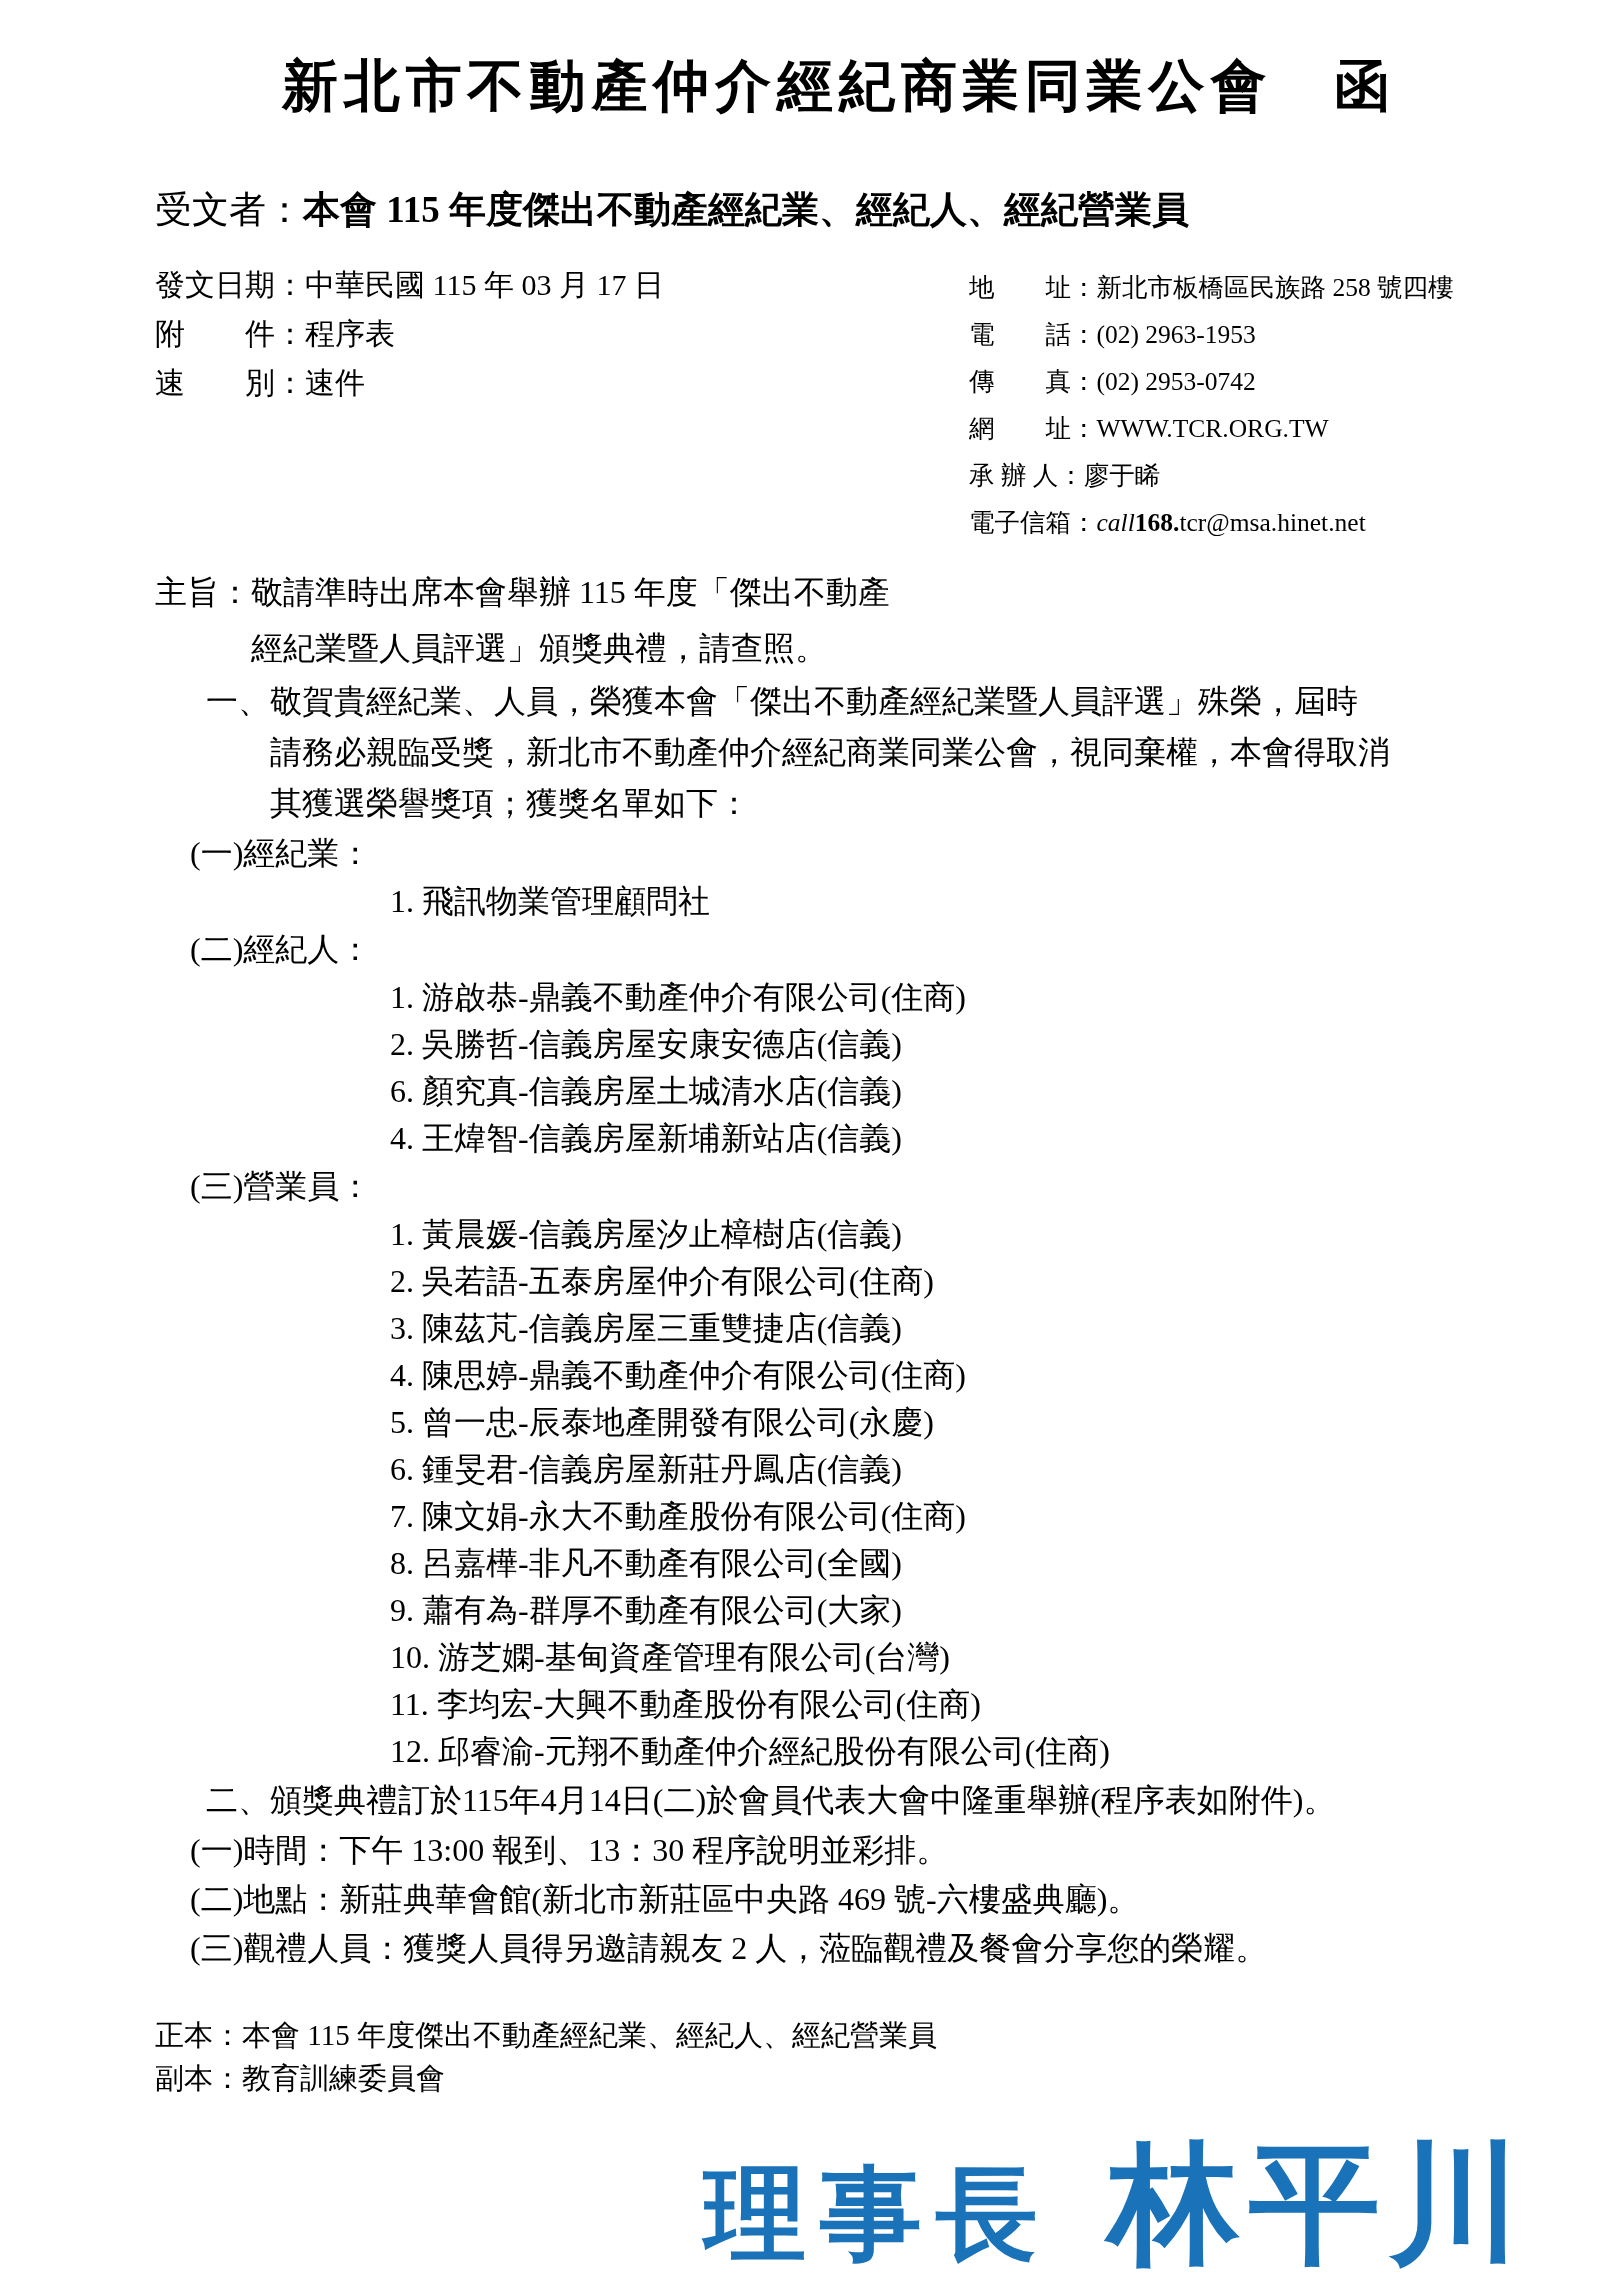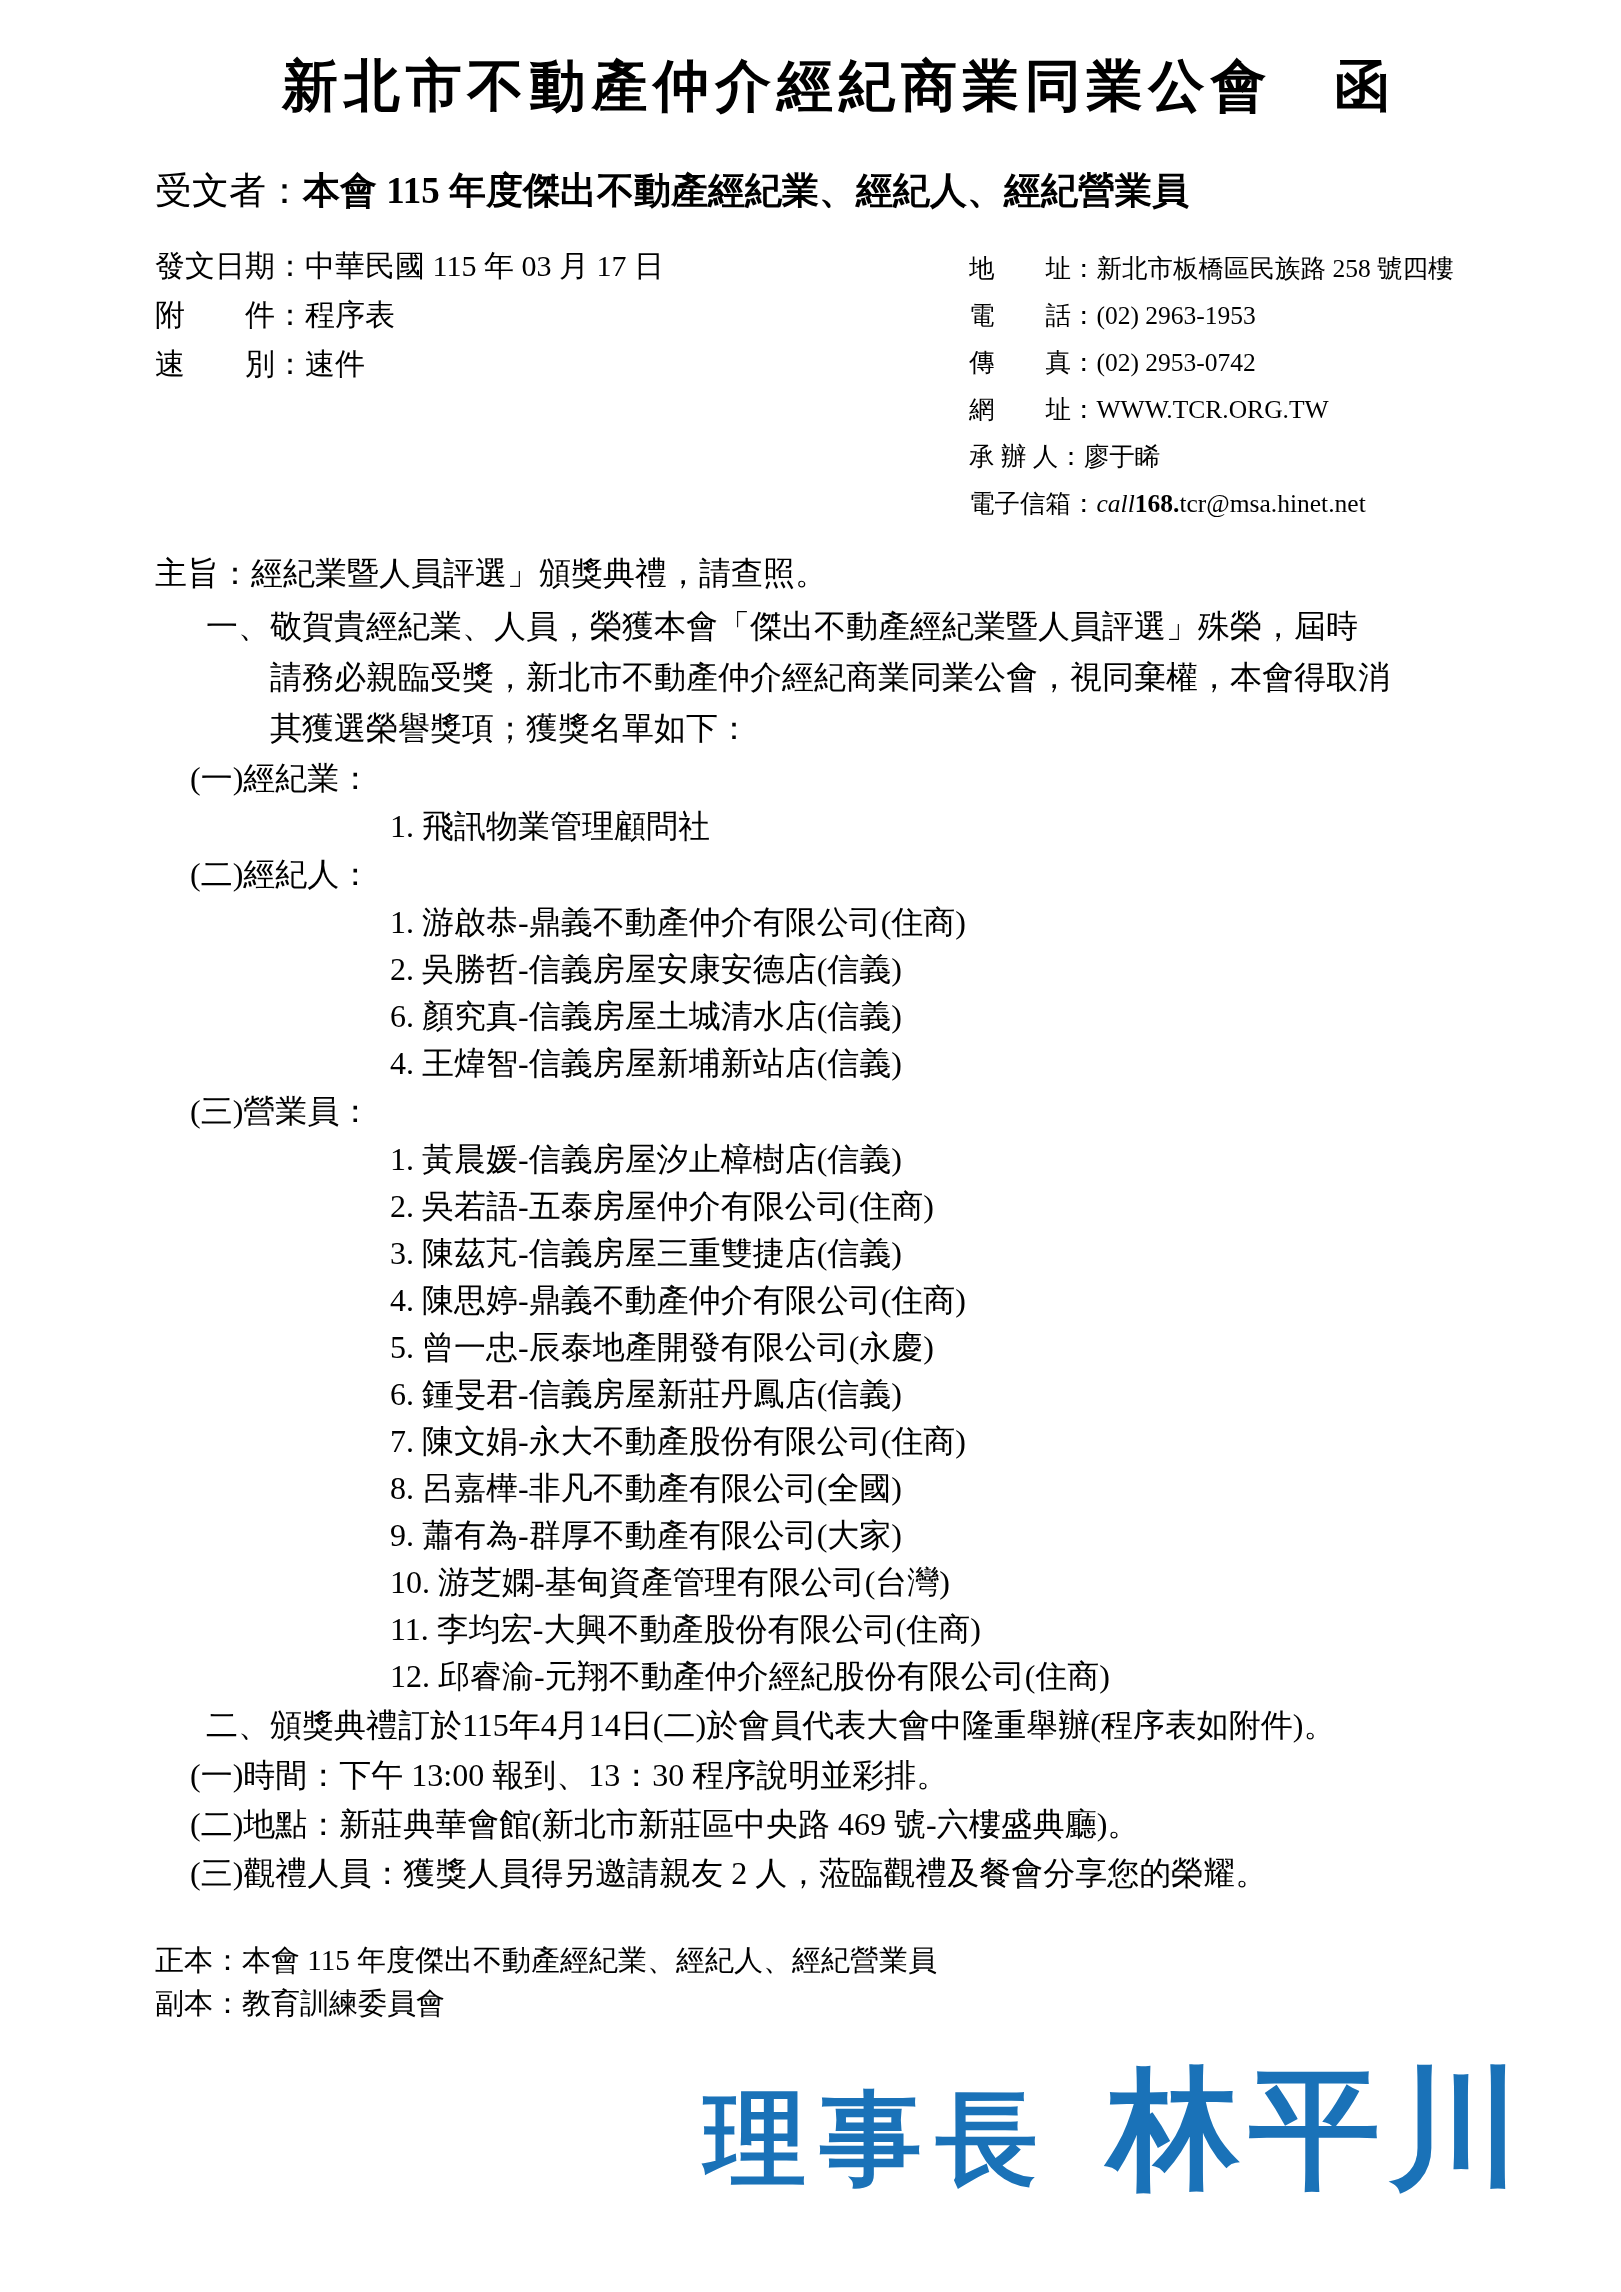--- a/index.html
+++ b/index.html
@@ -10,21 +10,21 @@
     -webkit-font-smoothing:antialiased;
   }
   .page{box-sizing:border-box;width:1621px;height:2282px;padding:39px 98px 0 155px;overflow:hidden;}
 
   .doc-title{
     text-align:center;
     font-size:56px;font-weight:bold;letter-spacing:5.9px;
     margin-top:9.8px;white-space:nowrap;
   }
 
-  .recipient{margin-top:41px;font-size:37px;white-space:nowrap;}
+  .recipient{margin-top:60px;font-size:37px;white-space:nowrap;}
   .recipient .lab{font-weight:normal;}
   .recipient .val{font-weight:bold;}
 
   .meta-row{display:flex;margin-top:25.5px;}
   .meta-left{width:814px;font-size:30px;}
   .meta-left .line{height:49px;line-height:49px;white-space:nowrap;}
   .contact{flex:1;font-size:25.5px;margin-top:3.9px;}
   .contact .line{height:47px;line-height:47px;white-space:nowrap;}
   .email-italic{font-style:italic;}
   .email-bold{font-weight:bold;}
@@ -97,20 +97,21 @@
       </div>
       <div class="line">
         <span>電子信箱：</span><span class="email-italic">call</span><span class="email-bold">168.</span><span>tcr@msa.hinet.net</span>
       </div>
     </div>
   </div>
 
   <div class="subject-row">
     <div class="subject-label">主旨：</div>
     <div class="subject-body">
+      <div class="sline">敬請準時出席本會舉辦 115 年度「傑出不動產</div>
       <div class="sline">經紀業暨人員評選」頒獎典禮，請查照。</div>
     </div>
   </div>
 
 
   <div class="point">
     <div class="plabel">一、</div>
     <div class="plines">
       <div class="pline">敬賀貴經紀業、人員，榮獲本會「傑出不動產經紀業暨人員評選」殊榮，屆時</div>
       <div class="pline">請務必親臨受獎，新北市不動產仲介經紀商業同業公會，視同棄權，本會得取消</div>

